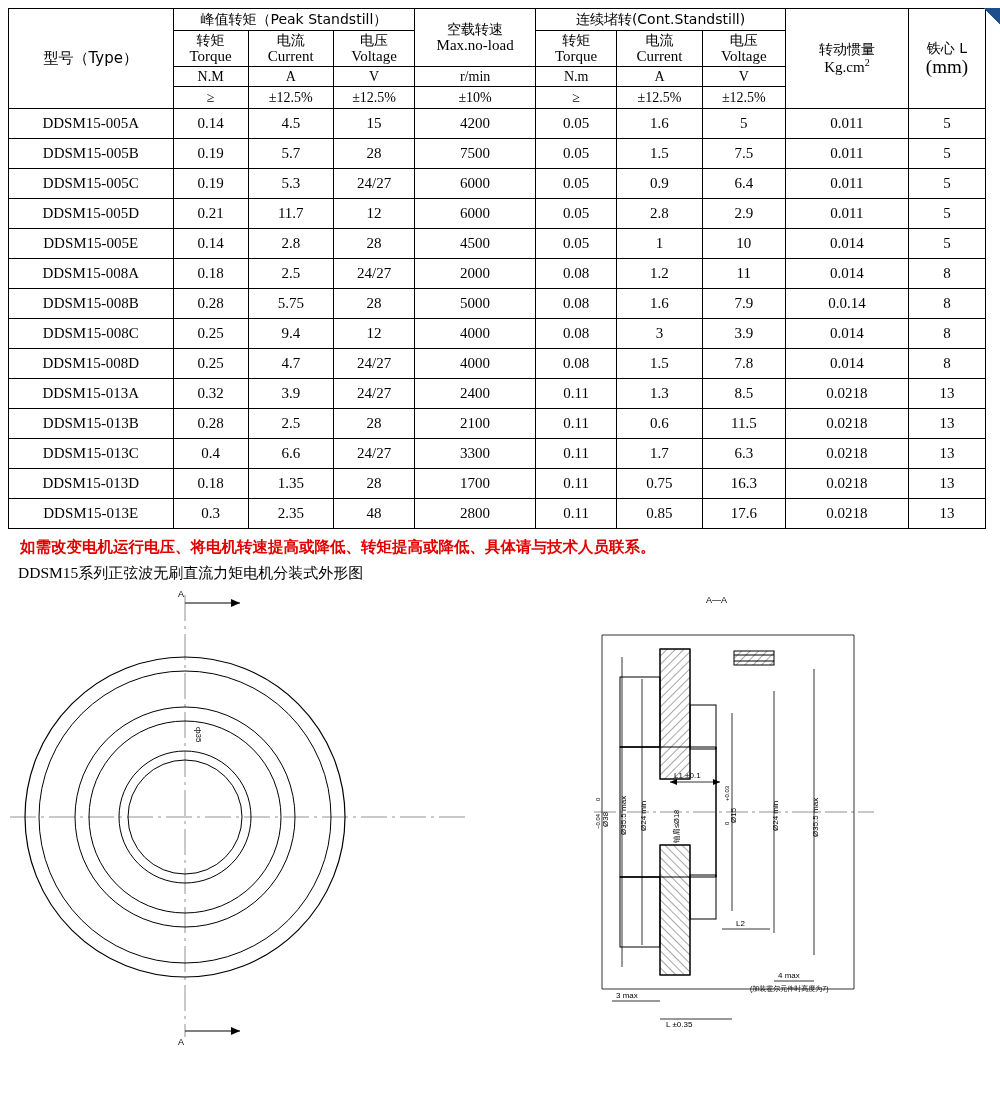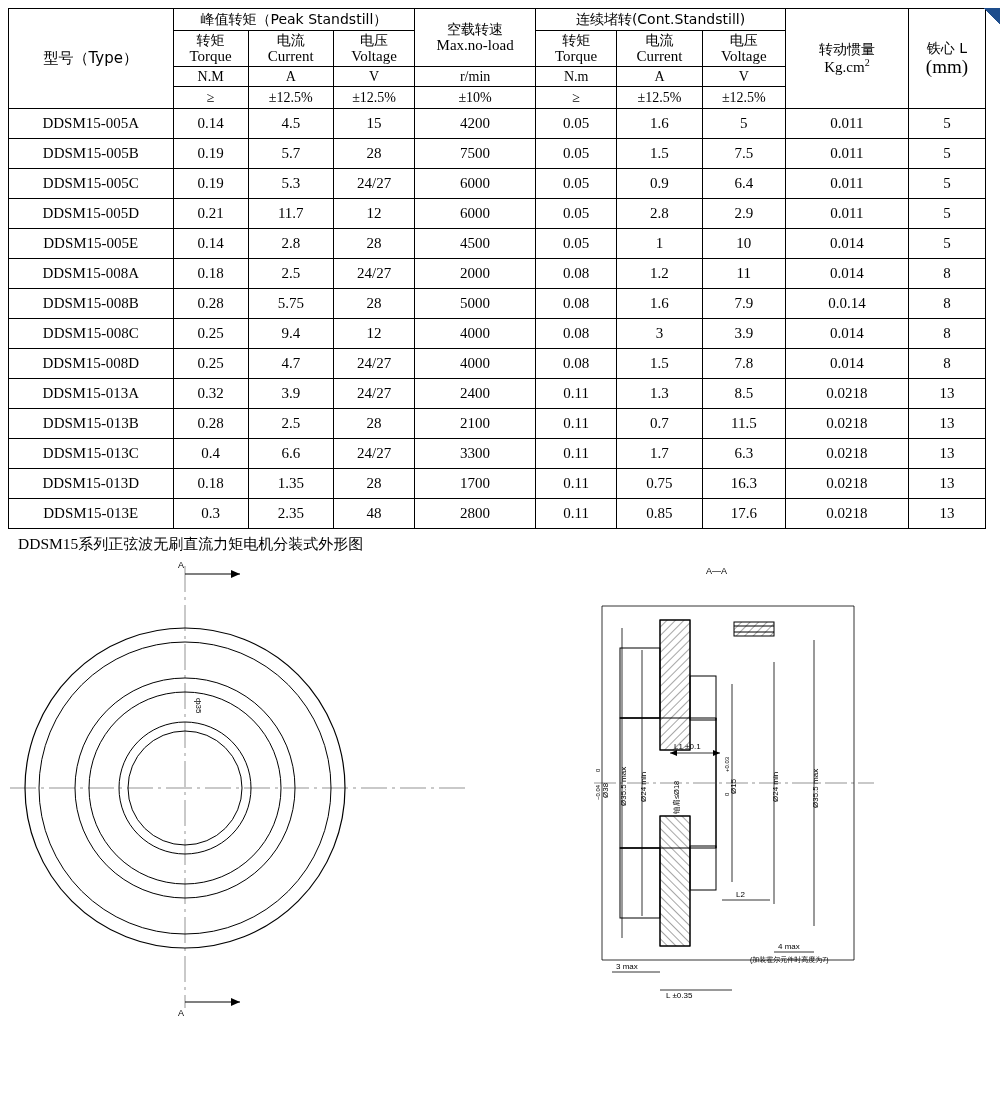--- a/index.html
+++ b/index.html
@@ -317,21 +317,21 @@
           <td class="data">0.0218</td>
           <td class="data">13</td>
         </tr>
         <tr>
           <td class="data type-cell">DDSM15-013B</td>
           <td class="data">0.28</td>
           <td class="data">2.5</td>
           <td class="data">28</td>
           <td class="data">2100</td>
           <td class="data">0.11</td>
-          <td class="data">0.7</td>
+          <td class="data">0.6</td>
           <td class="data">11.5</td>
           <td class="data">0.0218</td>
           <td class="data">13</td>
         </tr>
         <tr>
           <td class="data type-cell">DDSM15-013C</td>
           <td class="data">0.4</td>
           <td class="data">6.6</td>
           <td class="data">24/27</td>
           <td class="data">3300</td>
@@ -361,20 +361,21 @@
           <td class="data">2800</td>
           <td class="data">0.11</td>
           <td class="data">0.85</td>
           <td class="data">17.6</td>
           <td class="data">0.0218</td>
           <td class="data">13</td>
         </tr>
       </tbody>
   </table>
 
+  <div class="note-red">如需改变电机运行电压、将电机转速提高或降低、转矩提高或降低、具体请与技术人员联系。</div>
   <div class="caption">
     <span>DDSM15</span><span class="cnx">系列正弦波无刷直流力矩电机分装式外形图</span>
   </div>
 
   <div class="drawings">
 
     <div class="left-draw">
       <svg class="draw-svg" width="480" height="470" viewBox="0 0 480 470">
         <g fill="none" stroke="#000" stroke-width="1">
 

